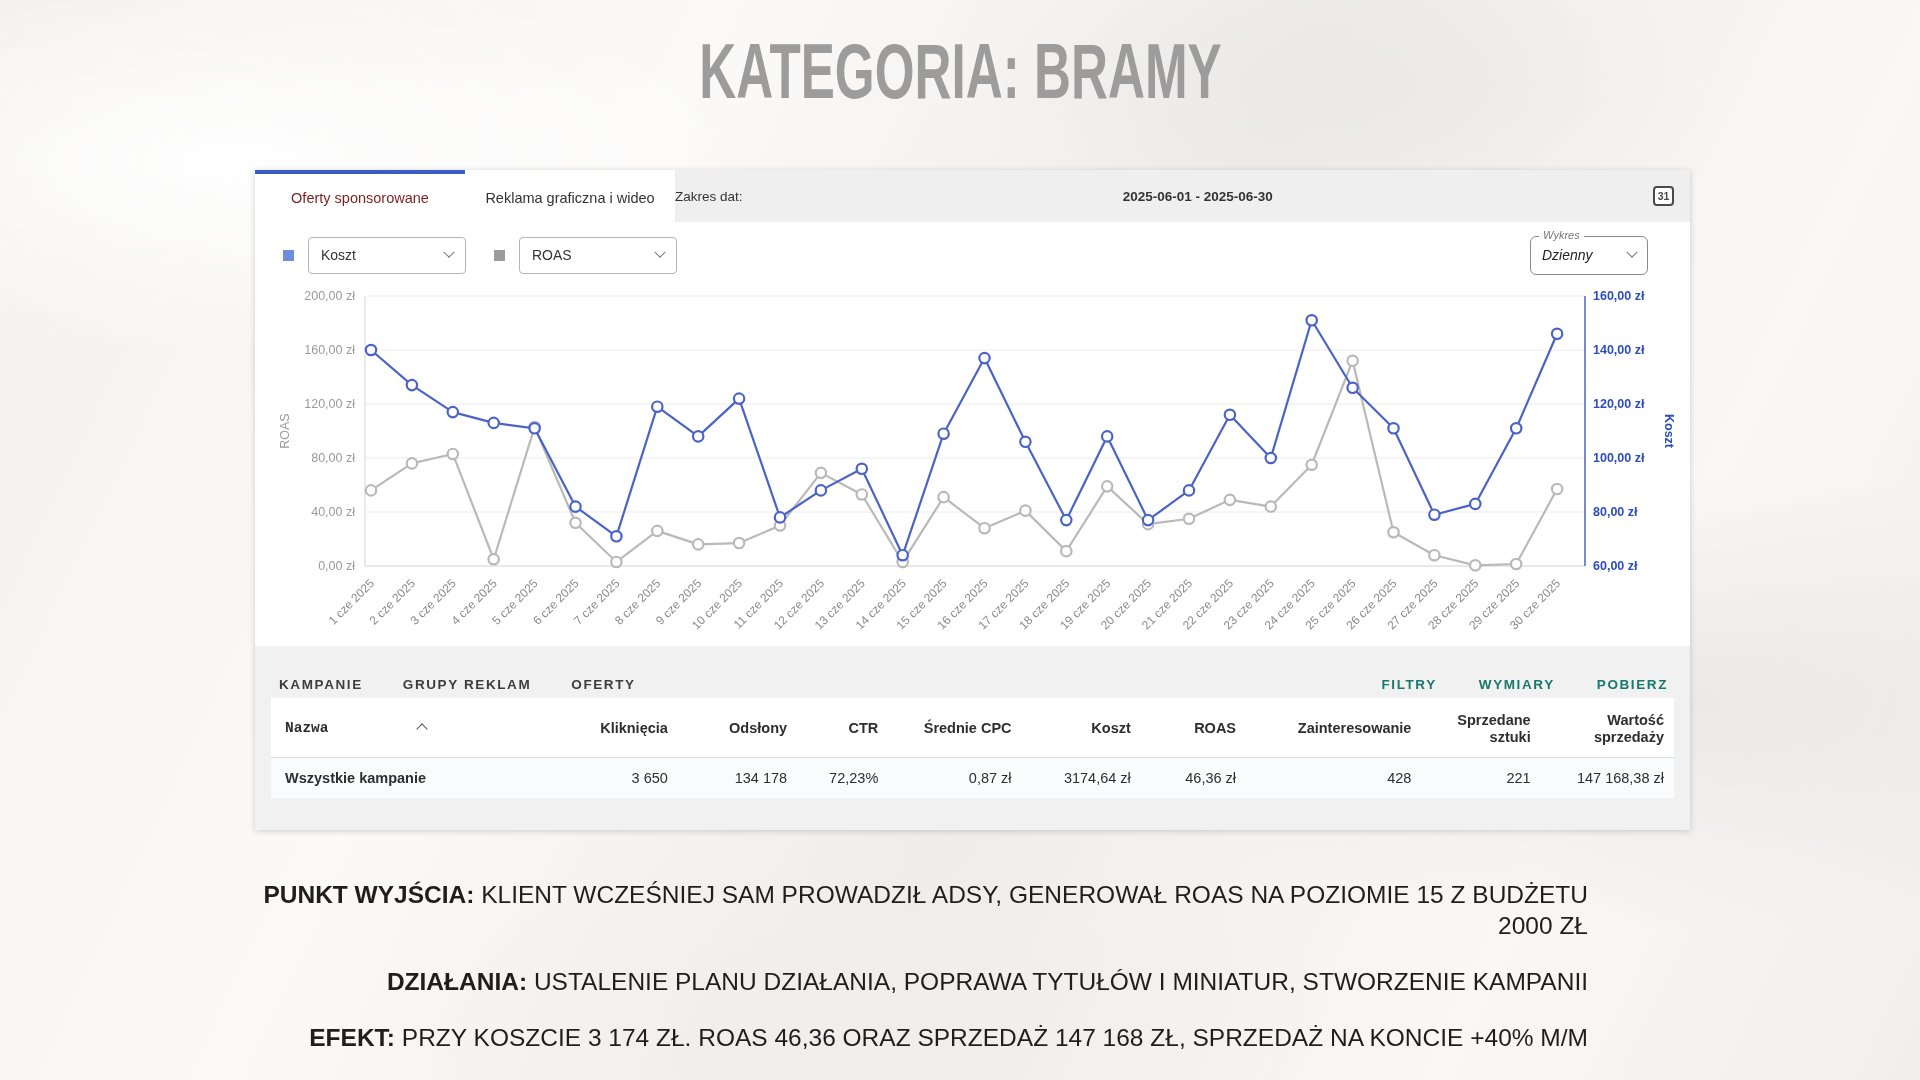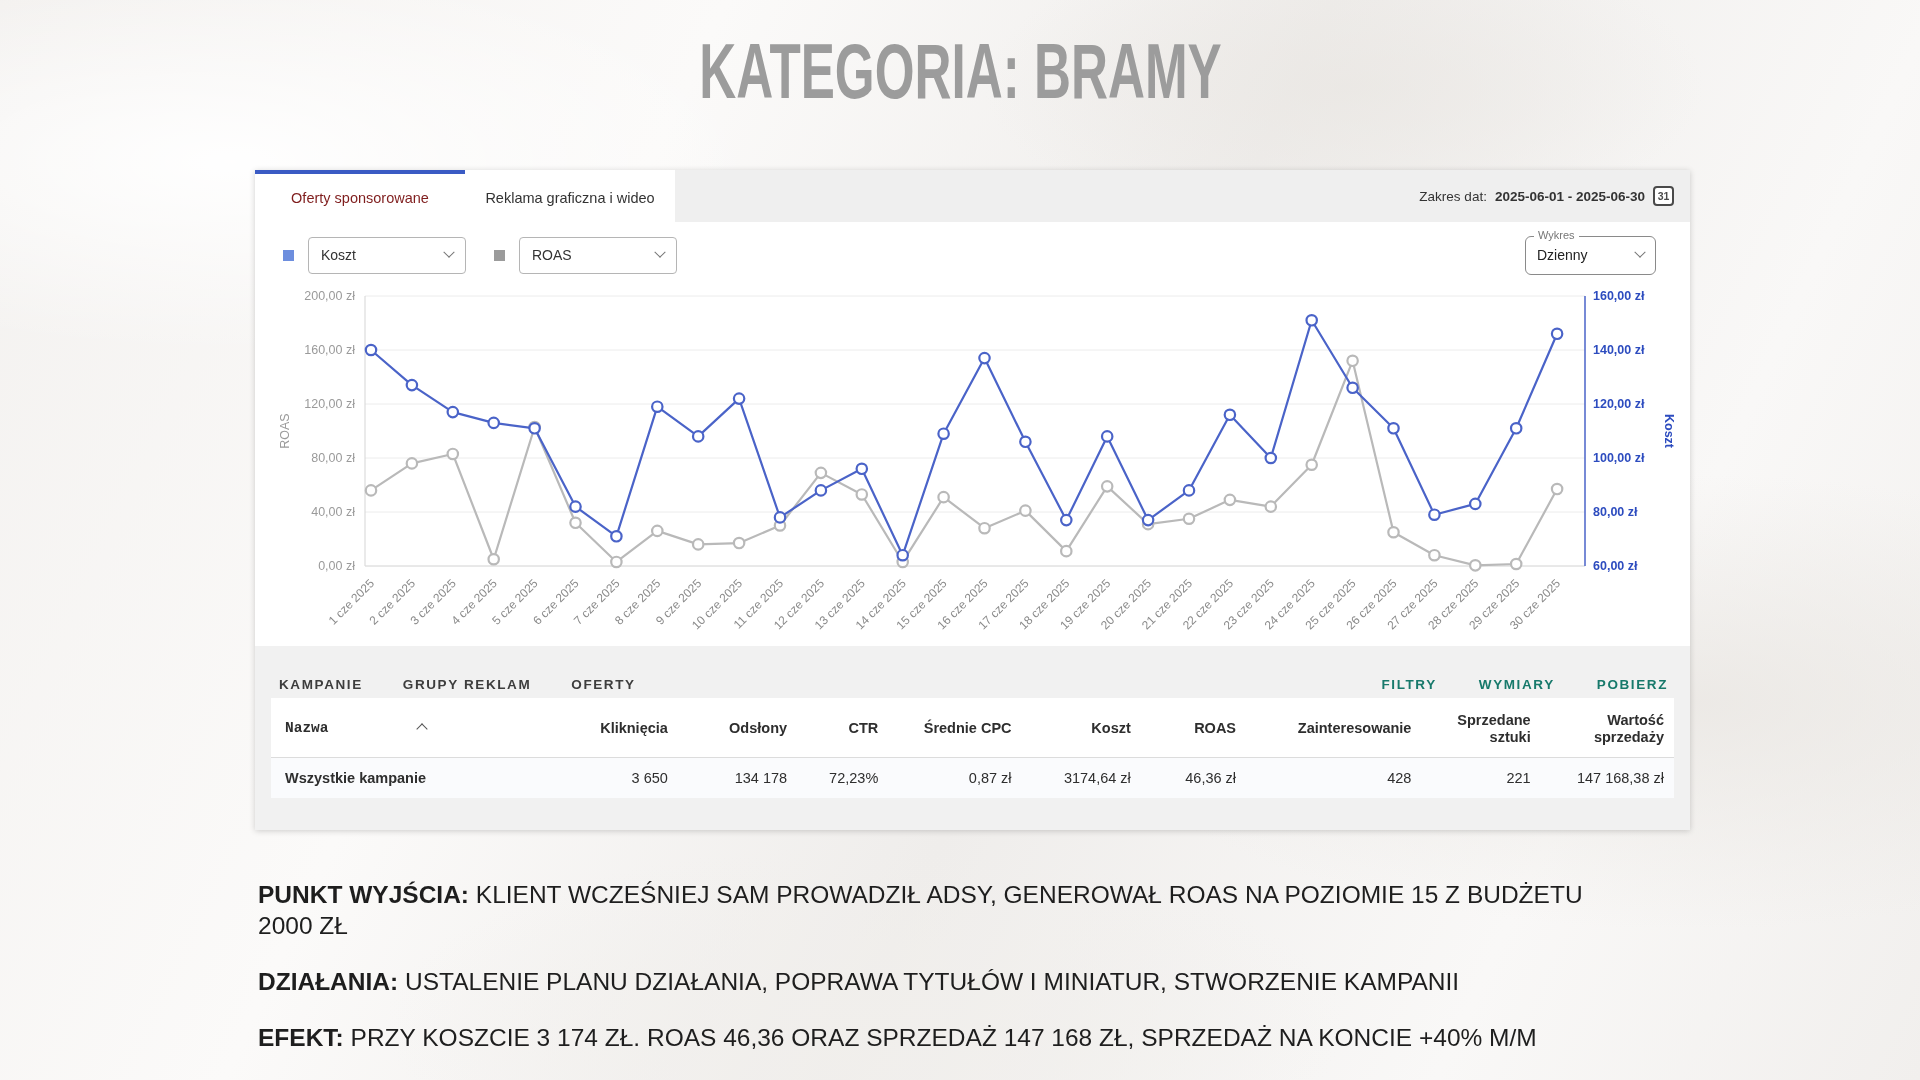--- a/index.html
+++ b/index.html
@@ -22,38 +22,38 @@
   
   .panel {
     position:absolute; left:255px; top:170px; width:1435px; height:660px;
     background:#ffffff; box-shadow:0 1px 6px rgba(0,0,0,.18); display:flex; flex-direction:column;
   }
   .panel-header { height:52px; display:flex; align-items:stretch; flex-shrink:0; }
   .tab { width:210px; display:flex; align-items:center; justify-content:center;
          font-size:14.5px; color:#333; background:#fff; border-top:4px solid transparent;
          cursor:pointer; }
   .tab.active { color:#7f1d1d; border-top:4px solid #3a5bc4; }
-  .header-rest { flex:1; background:#efefef; display:flex; align-items:center; justify-content:flex-end;
+  .header-rest { flex:1; background:#efefef; display:flex; align-items:center; justify-content:space-between;
                  padding-right:16px; font-size:13.5px; color:#333; gap:8px; }
   .header-rest b { font-weight:700; }
   .cal-icon { width:21px; height:20px; border:2px solid #4a4a4a; border-radius:4px;
               display:flex; align-items:center; justify-content:center;
               font-size:10.5px; font-weight:700; color:#4a4a4a; background:#fff; }
   
   .controls { height:66px; display:flex; align-items:center; padding:0 18px 0 28px; gap:14px; flex-shrink:0; }
   .sq { width:11px; height:11px; flex-shrink:0; }
   .select-box { width:158px; height:37px; border:1px solid #b5b5b5; border-radius:4px;
                 display:flex; align-items:center; justify-content:space-between;
                 padding:0 12px; font-size:14px; color:#333; background:#fff; cursor:pointer; }
   .chev { width:8px; height:8px; border-right:1.6px solid #777; border-bottom:1.6px solid #777;
           transform:rotate(45deg) translate(-2px,-2px); }
   .spacer { flex:1; }
-  .wykres-box { position:relative; width:131px; height:39px; border:1px solid #8a8a8a; border-radius:6px;
+  .wykres-box { position:relative; width:118px; height:39px; border:1px solid #8a8a8a; border-radius:6px;
                 display:flex; align-items:center; justify-content:space-between; padding:0 11px;
-                font-size:14px; color:#222; background:#fff; cursor:pointer; margin-right:16px;}
+                font-size:14px; color:#222; background:#fff; cursor:pointer; margin-right:24px;font-style:italic;}
   .wykres-label { position:absolute; top:-8px; left:8px; background:#fff; padding:0 4px;
                   font-size:11px; color:#777; }
   
   .chart-wrap { height:358px; position:relative; flex-shrink:0; }
   
   .table-toolbar { height:46px; background:#f1f1f1; display:flex; align-items:flex-end;
                    padding:0 22px 0 24px; flex-shrink:0; }
   .ttab { font-size:13.5px; font-weight:700; letter-spacing:1.6px; color:#3d3d3d;
           margin-right:40px; cursor:pointer; }
   .taction { font-size:13.5px; font-weight:700; letter-spacing:1.6px; color:#17796b;
@@ -64,21 +64,21 @@
   thead th { font-size:14.5px; font-weight:700; color:#2e2e2e; text-align:right;
              padding:14px 10px 12px 10px; border-bottom:1px solid #dcdcdc;
              white-space:pre-line; line-height:1.15; vertical-align:middle; }
   thead th:first-child { text-align:left; padding-left:14px;font-family:Liberation Mono, monospace; }
   tbody td { font-size:14.5px; color:#2e2e2e; text-align:right; padding:12px 10px; background:#fafbfd; }
   tbody td:first-child { text-align:left; font-weight:700; padding-left:14px; }
   .th-name { display:flex; align-items:center; justify-content:space-between; }
   .sort-caret { width:8px; height:8px; border-left:1.6px solid #555; border-top:1.6px solid #555;
                 transform:rotate(45deg); margin-right:130px; }
   
-  .summary { position:absolute; left:258px; top:880px; width:1390px; }
+  .summary { position:absolute; left:258px; top:880px; width:1390px;text-align:right; }
   .summary p { font-size:24.5px; color:#1e1e1e; line-height:1.26; margin-bottom:25px; max-width:1330px; }
   .summary b { font-weight:700; }
 </style>
 </head>
 <body>
 
 <div class="slide-title-wrap">
   <div class="slide-title">KATEGORIA: BRAMY</div>
 </div>
 

